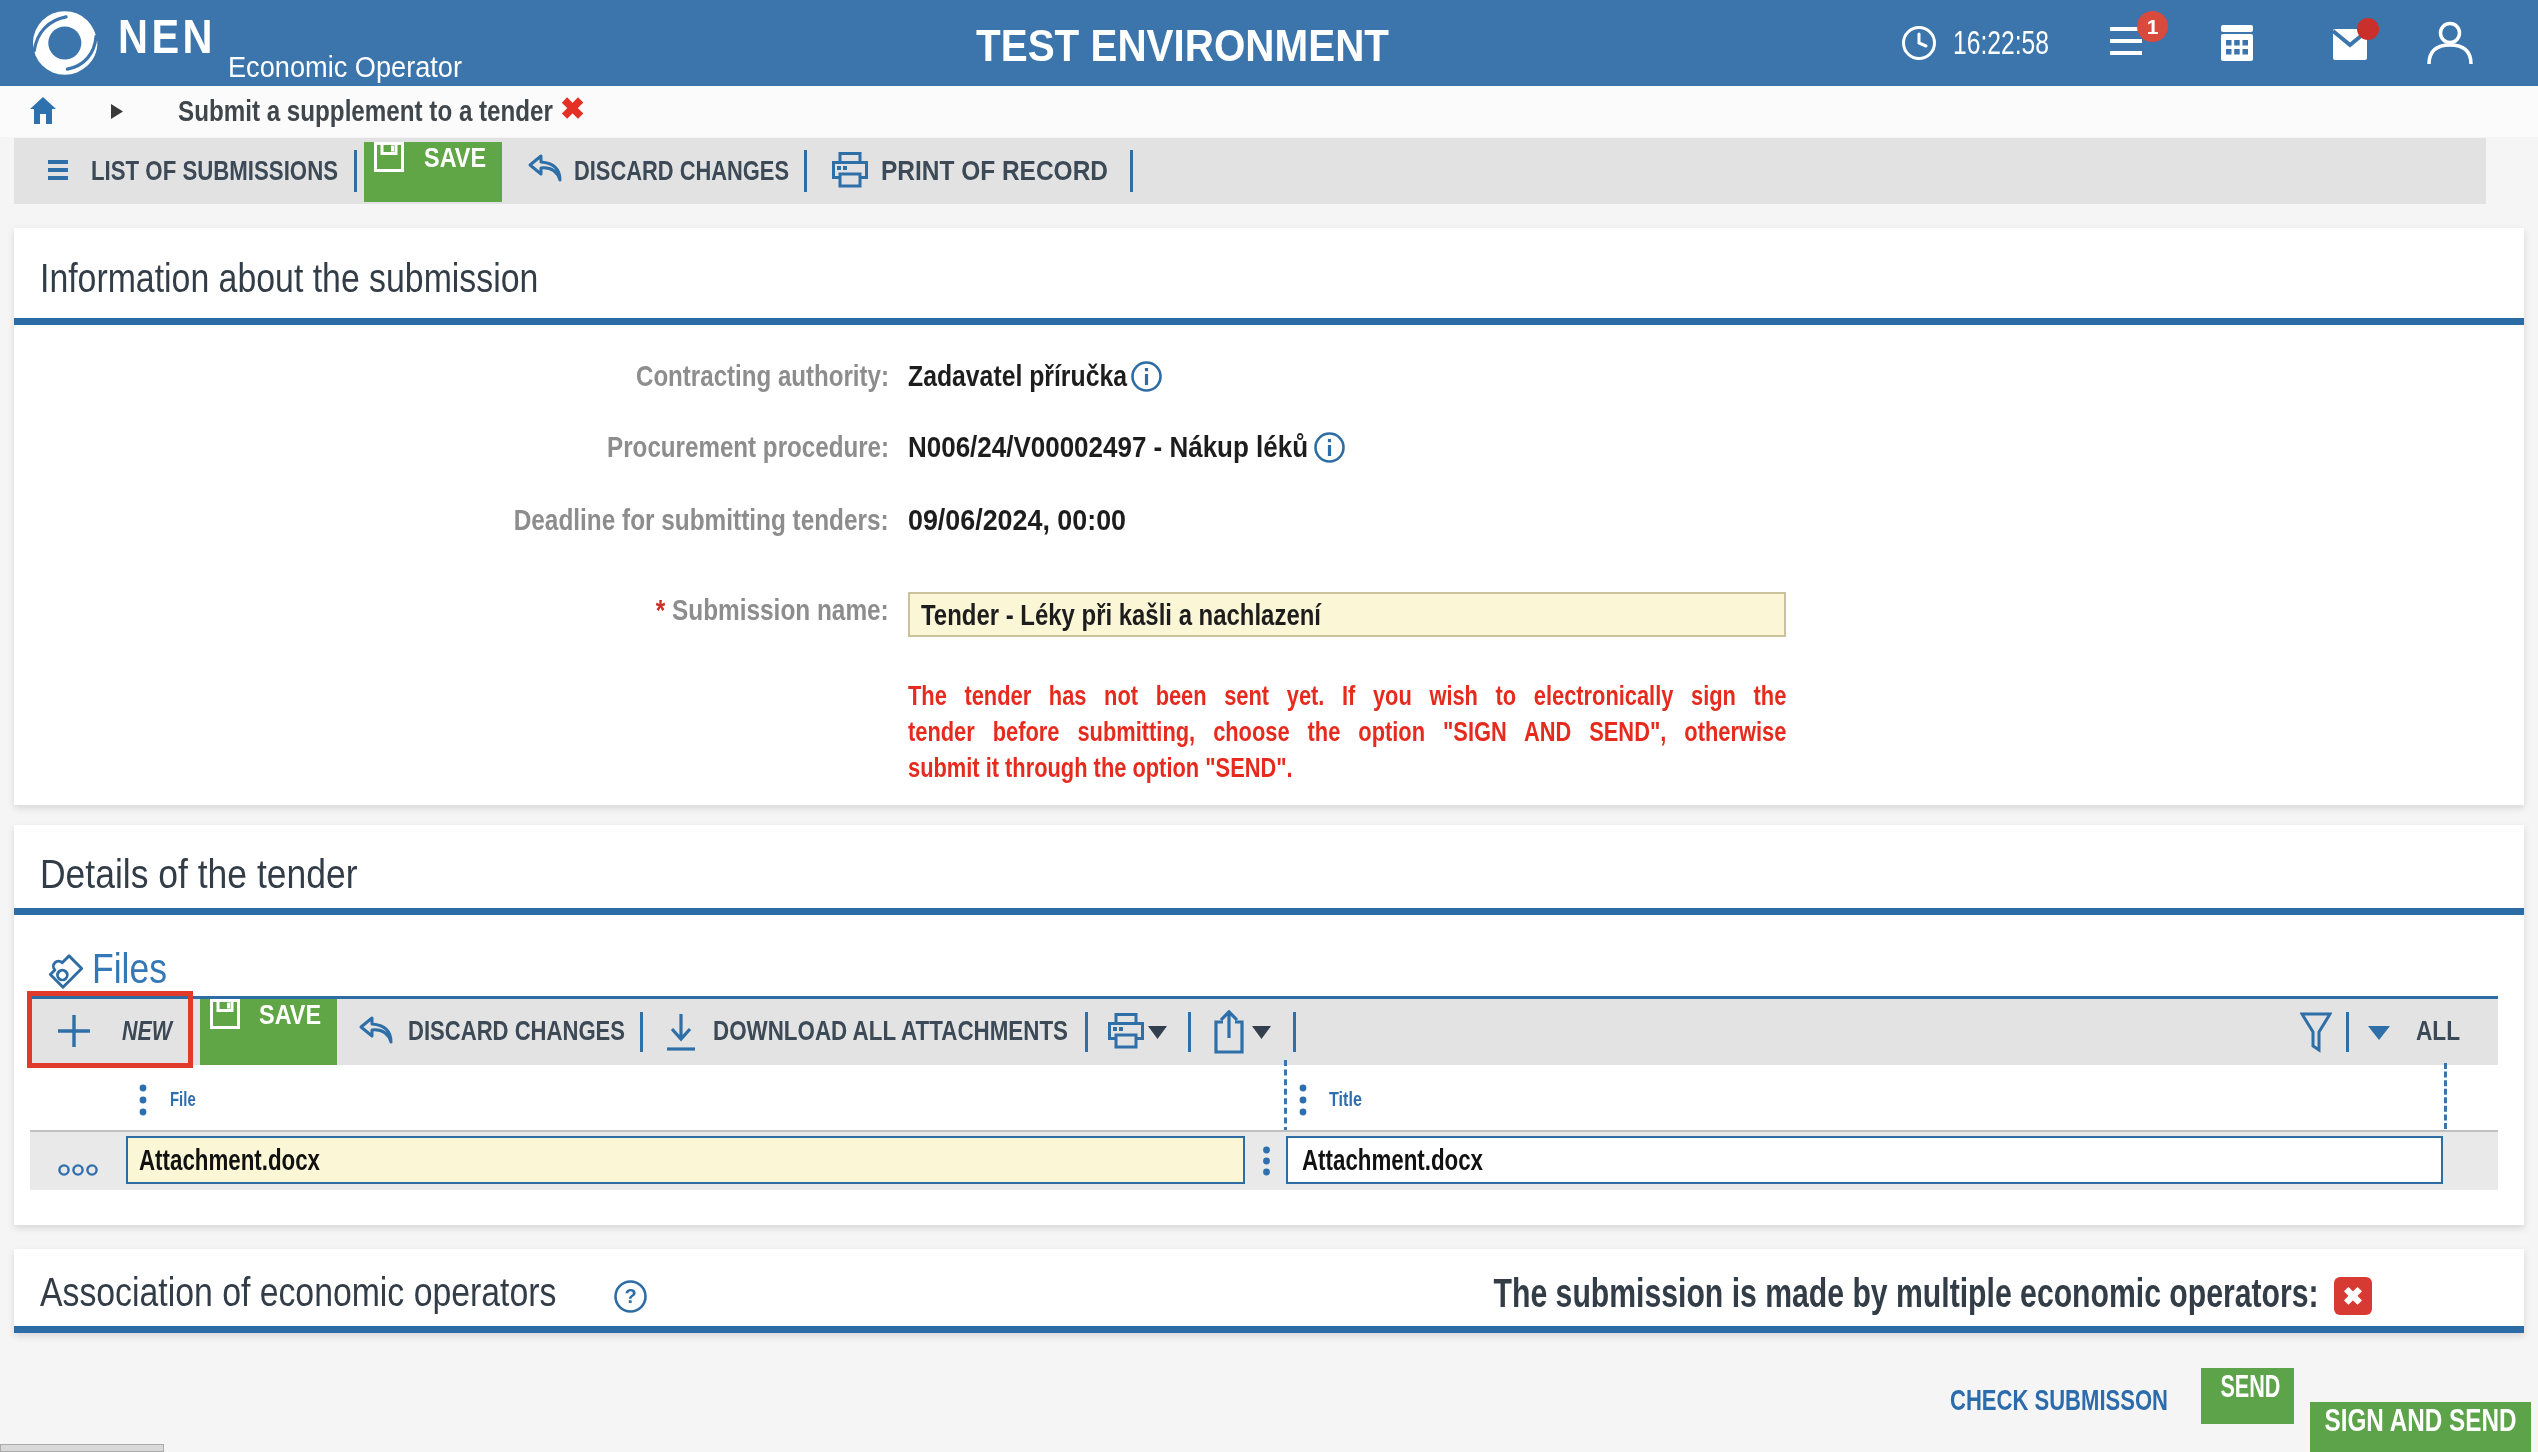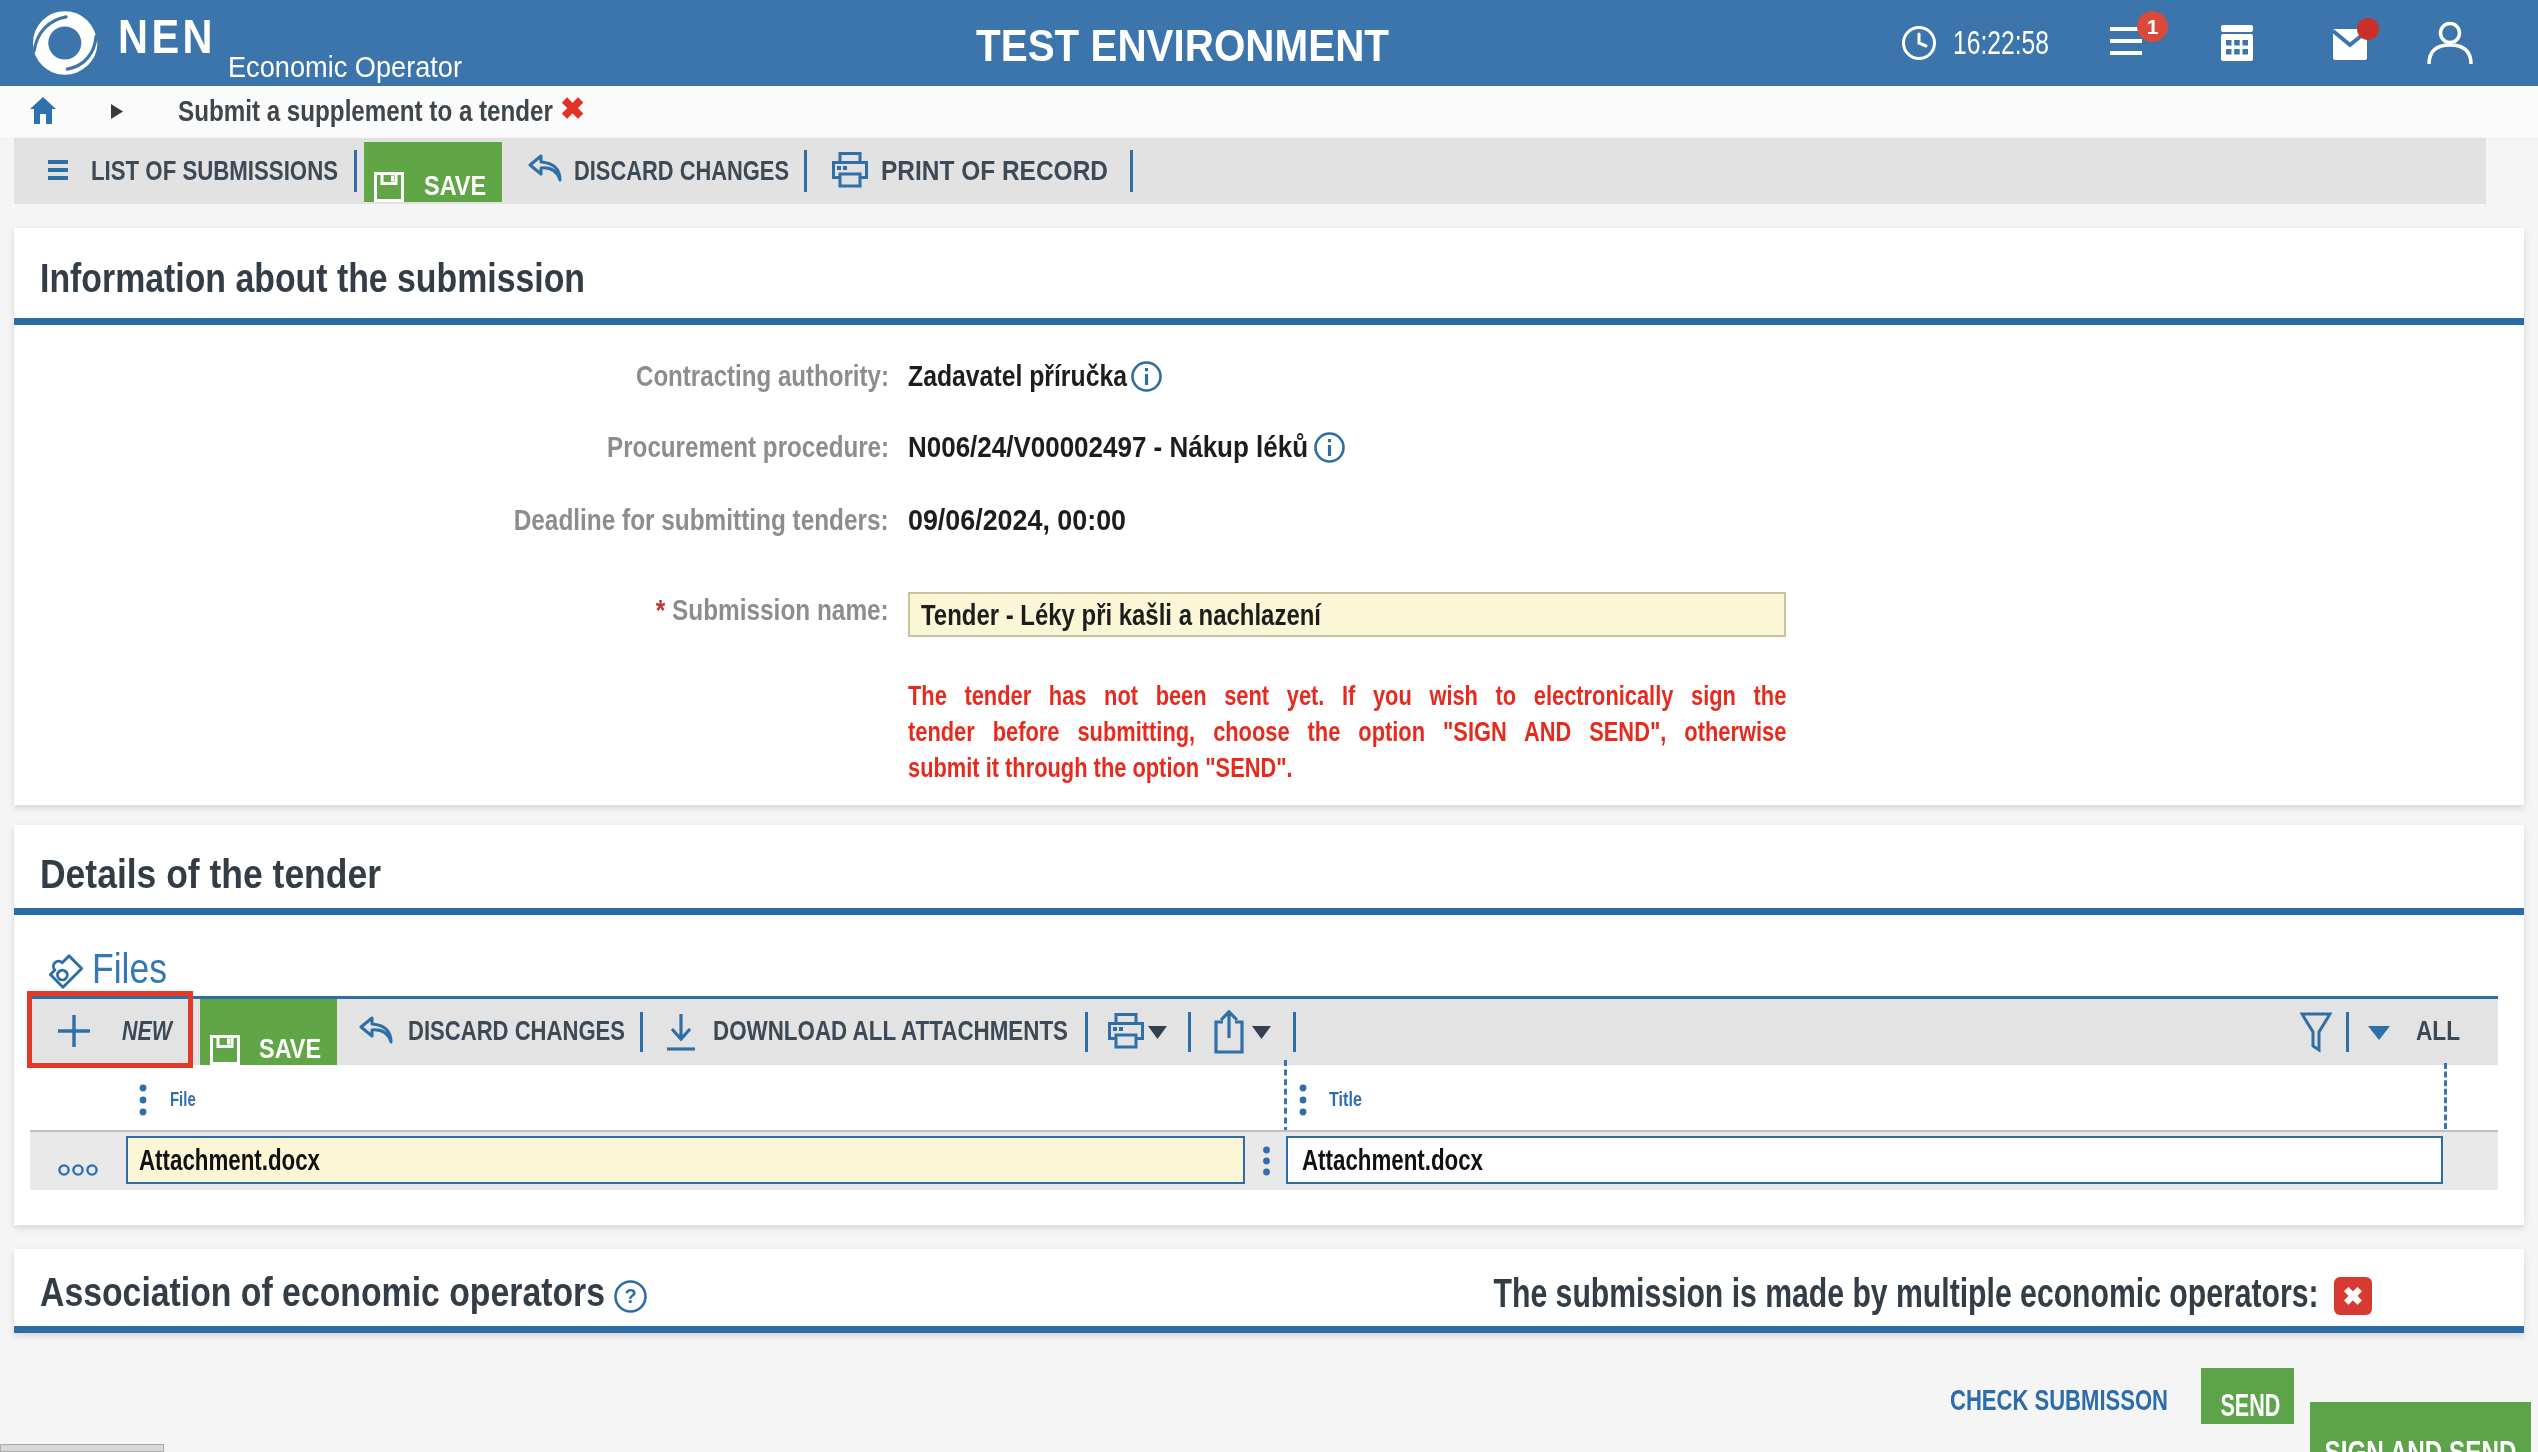--- a/index.html
+++ b/index.html
@@ -4,28 +4,28 @@
 <style>
   * { margin:0; padding:0; box-sizing:border-box; }
   html,body { width:2538px; height:1452px; overflow:hidden; background:#f5f5f5;
     font-family:"Liberation Sans", sans-serif; }
   .abs { position:absolute; }
   .sx { transform-origin:0 50%; display:inline-block; white-space:nowrap; }
   .sxc { transform-origin:50% 50%; display:inline-block; white-space:nowrap; }
   .panel { position:absolute; left:14px; width:2510px; background:#fff;
     box-shadow:0 3px 7px rgba(0,0,0,0.13); }
   .rule { position:absolute; left:14px; width:2510px; height:7px; background:#2c6ca6; }
-  .h1 { position:absolute; font-size:40px; font-weight:bold; color:#333d47; line-height:40px; }
+  .h1 { position:absolute; font-size:40px; font-weight:normal; color:#333d47; line-height:40px; }
   .lbl { position:absolute; right:1649px; font-size:30px; font-weight:bold; color:#8d8d8d;
     line-height:36px; white-space:nowrap; }
   .val { position:absolute; left:908px; font-size:30px; font-weight:bold; color:#1d1d1d;
     line-height:36px; white-space:nowrap; }
   .tbtxt { font-size:28px; font-weight:bold; color:#3c4956; line-height:28px; white-space:nowrap; }
   .sep { position:absolute; width:3px; background:#2f6fa8; }
-  .gbtn { position:absolute; background:#60a647; display:flex; align-items:flex-end;
+  .gbtn { position:absolute; background:#60a647; display:flex; align-items:flex-start;
     justify-content:center; color:#fff; font-weight:bold; }
   .colhdr { position:absolute; font-size:20px; font-weight:bold; color:#2f6fae; line-height:28px; }
 </style>
 <style id="fit">
 .t-nen{transform:scaleX(0.8646);}
 .t-eo{transform:scaleX(0.9054);}
 .t-env{transform:scaleX(0.9182);}
 .t-time{transform:scaleX(0.7473);}
 .t-crumb{transform:scaleX(0.8341);}
 .t-los{transform:scaleX(0.7939);}

